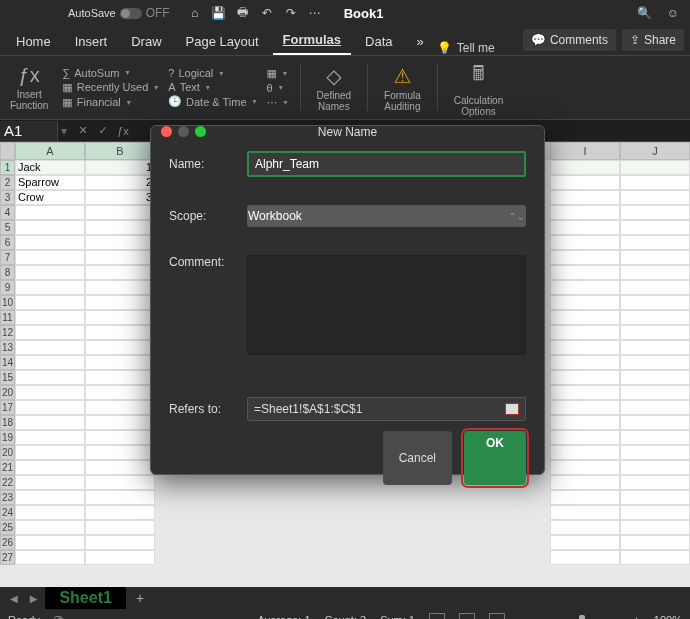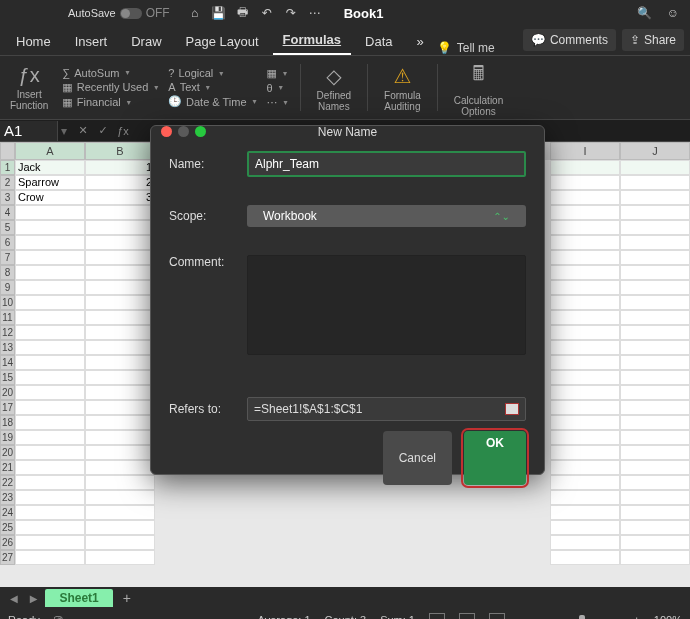--- a/index.html
+++ b/index.html
@@ -50,21 +50,21 @@
 .rowh { width: 20px; background: #d0d0d0; border: 1px solid #bbb; font-size: 10px; color: #444; display: flex; align-items: center; justify-content: center; }
 .rowh.sel { background: #c8e0d0; }
 .cell { flex: 0 0 70px; height: 15px; background: #fff; border: 1px solid #ddd; font-size: 11px; color: #000; padding: 0 2px; overflow: hidden; white-space: nowrap; }
 .cell.r { text-align: right; }
 .row.sel .cell { background: #f0f8f2; }
 .row.sel .cell:first-of-type { outline: 1px solid #2a8a4a; }
 
 
 .sheettabs { height: 22px; background: #2a2a2a; display: flex; align-items: center; padding: 0 6px; gap: 4px; }
 .nav-arr { color: #888; font-size: 10px; padding: 0 4px; }
-.sheet { background: #86efac; color: #2a7a3a; padding: 2px 14px; font-size: 12px; font-weight: 600; border-radius: 2px 2px 0 0; }
+.sheet { background: #000000; color: #2a7a3a; padding: 2px 14px; font-size: 16px; font-weight: 600; border-radius: 2px 2px 0 0; }
 .addsheet { color: #aaa; font-size: 14px; padding: 0 6px; }
 
 
 .status { height: 22px; background: #2a2a2a; display: flex; align-items: center; padding: 0 8px; gap: 14px; font-size: 11px; color: #ccc; }
 .status .sp { flex: 1; }
 .zoom-slider { width: 80px; height: 3px; background: #555; position: relative; }
 .zoom-slider::after { content: ""; position: absolute; left: 50%; top: -4px; width: 6px; height: 11px; background: #aaa; border-radius: 2px; }
 .view-btn { width: 16px; height: 14px; border: 1px solid #777; display: inline-block; }
 
 
@@ -74,21 +74,21 @@
 .tl { width: 11px; height: 11px; border-radius: 50%; }
 .tl.red { background: #ff5f56; }
 .tl.yel { background: #5a5a5a; }
 .tl.grn { background: #27c93f; }
 .modal-title-text { position: absolute; left: 0; right: 0; text-align: center; font-size: 12px; color: #ddd; font-weight: 500; }
 .modal-body { padding: 14px 18px 10px 18px; display: flex; flex-direction: column; gap: 28px; flex: 1; }
 .mrow { display: flex; align-items: center; gap: 10px; }
 .mrow.top { align-items: flex-start; }
 .mlabel { width: 68px; font-size: 12px; color: #ddd; }
 .minput { flex: 1; background: #3a3a3a; border: 2px solid #2a8a4a; color: #fff; font-size: 12px; padding: 4px 6px; border-radius: 2px; }
-.mselect { flex: 1; background: #5a5a5a; color: #fff; font-size: 12px; padding: 4px 16px; border-radius: 3px; display: flex; justify-content: space-between; align-items: center; }
+.mselect { flex: 1; background: #5a5a5a; color: #fff; font-size: 12px; padding: 4px 1px; border-radius: 3px; display: flex; justify-content: space-between; align-items: center; }
 .mselect .sel-arr { color: #4ac26b; font-size: 10px; }
 .mtext { flex: 1; height: 100px; background: #262626; border: 1px solid #222; border-radius: 2px; }
 .mref { flex: 1; background: #3a3a3a; border: 1px solid #555; color: #ddd; font-size: 12px; padding: 4px 6px; border-radius: 2px; display: flex; justify-content: space-between; align-items: center; }
 .ref-icon { width: 14px; height: 12px; background: #ddd; border: 1px solid #a33; }
 .modal-foot { display: flex; justify-content: flex-end; gap: 12px; padding: 0 18px 16px 0; }
 .mbtn { padding: 20px 16px; border-radius: 4px; font-size: 12px; cursor: pointer; }
 .mbtn.cancel { background: #4a4a4a; color: #ddd; }
 .mbtn.ok { background: #2a8a4a; color: #fff; font-weight: 600; outline: 2px solid #c03030; outline-offset: 1px; padding: 5px 22px; }
 </style>
 </head>

